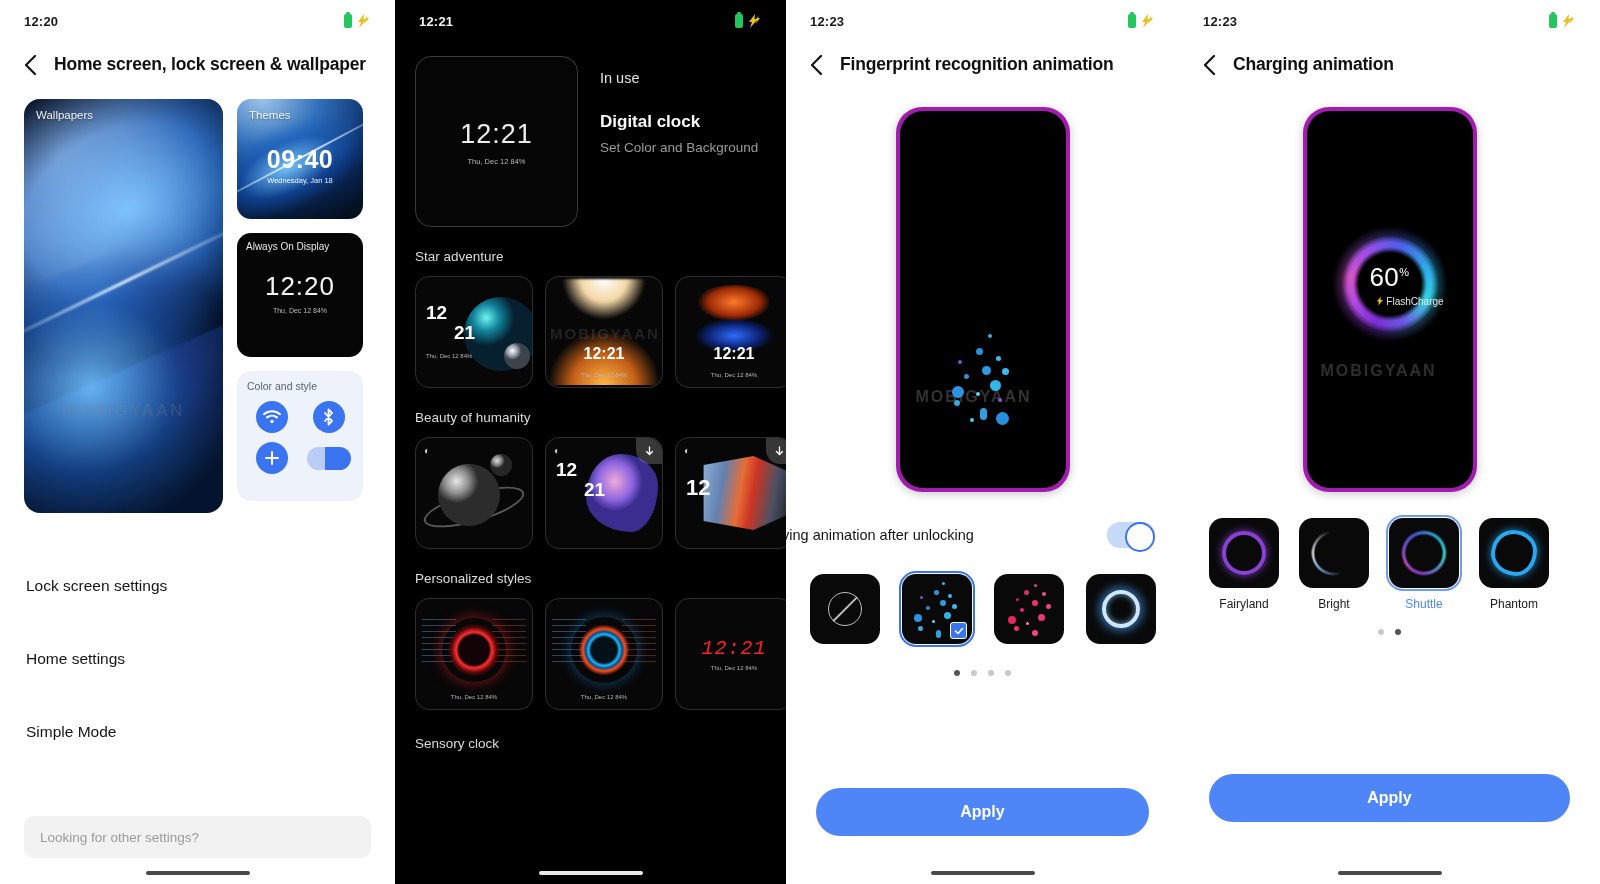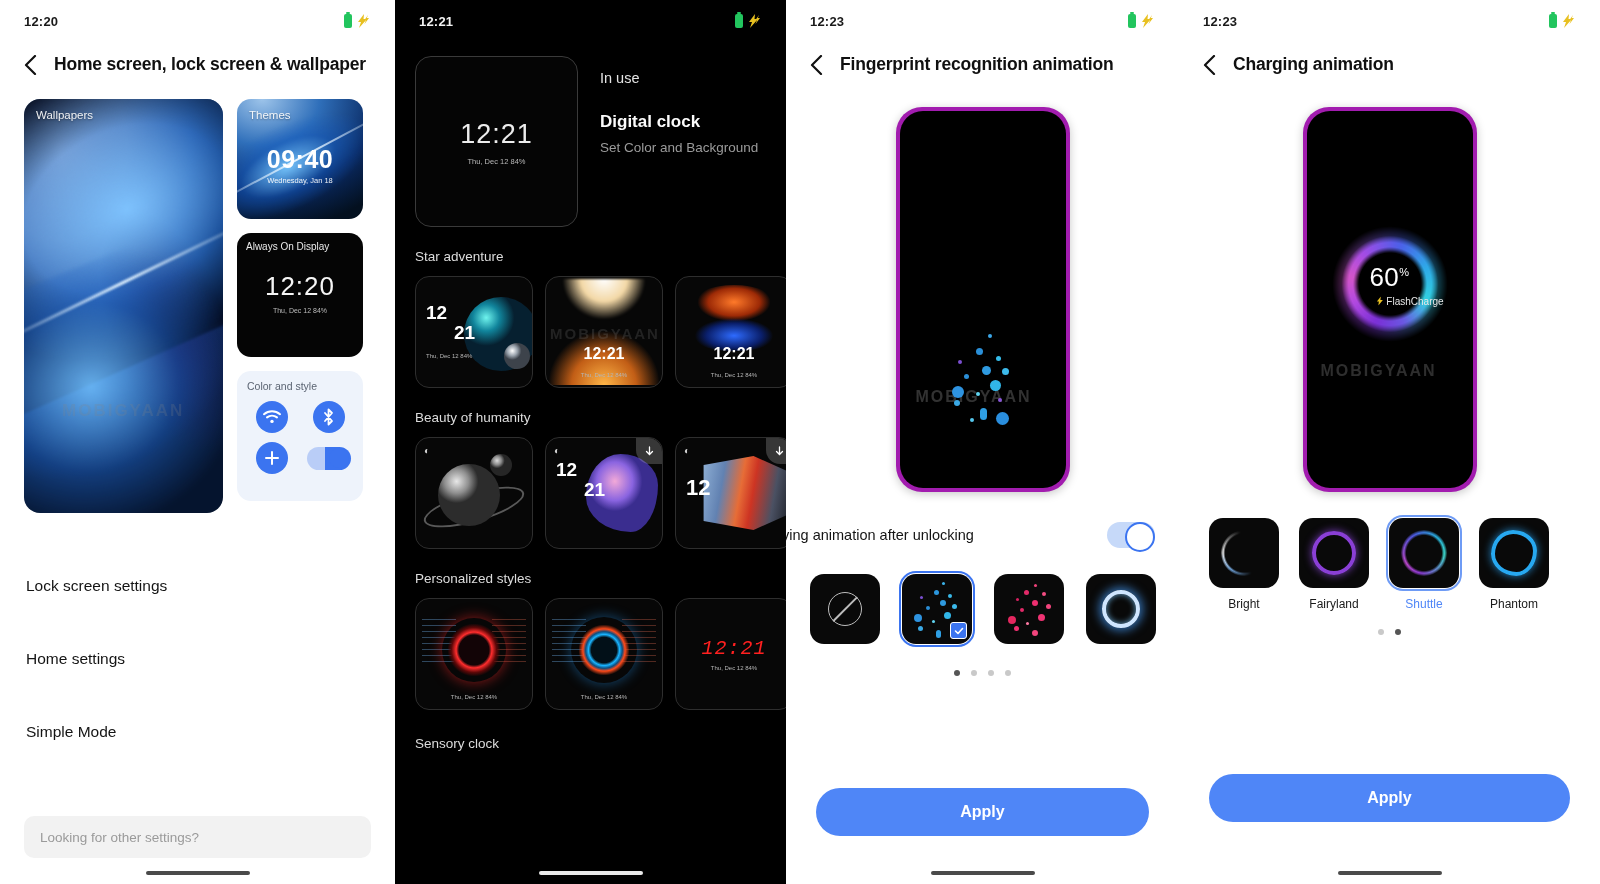--- a/index.html
+++ b/index.html
@@ -730,29 +730,29 @@
             <span>FlashCharge</span>
           </div>
         </div>
         <span class="wm" style="left:14px;bottom:108px;font-size:16px;color:rgba(110,110,110,.42);">MOBIGYAAN</span>
       </div>
     </div>
 
     <div class="optrow chg">
       <div class="opt">
         <div class="optbox">
-          <span class="cring cring-bright"></span>
-        </div>
-        <div class="optlabel">Bright</div>
+          <span class="cring cring-fairy"></span>
+        </div>
+        <div class="optlabel">Fairyland</div>
       </div>
       <div class="opt">
         <div class="optbox">
-          <span class="cring cring-fairy"></span>
-        </div>
-        <div class="optlabel">Fairyland</div>
+          <span class="cring cring-bright"></span>
+        </div>
+        <div class="optlabel">Bright</div>
       </div>
       <div class="opt sel chgsel">
         <div class="optbox">
           <span class="cring cring-shuttle"></span>
         </div>
         <div class="optlabel blue">Shuttle</div>
       </div>
       <div class="opt">
         <div class="optbox">
           <span class="cring cring-phantom"></span>

